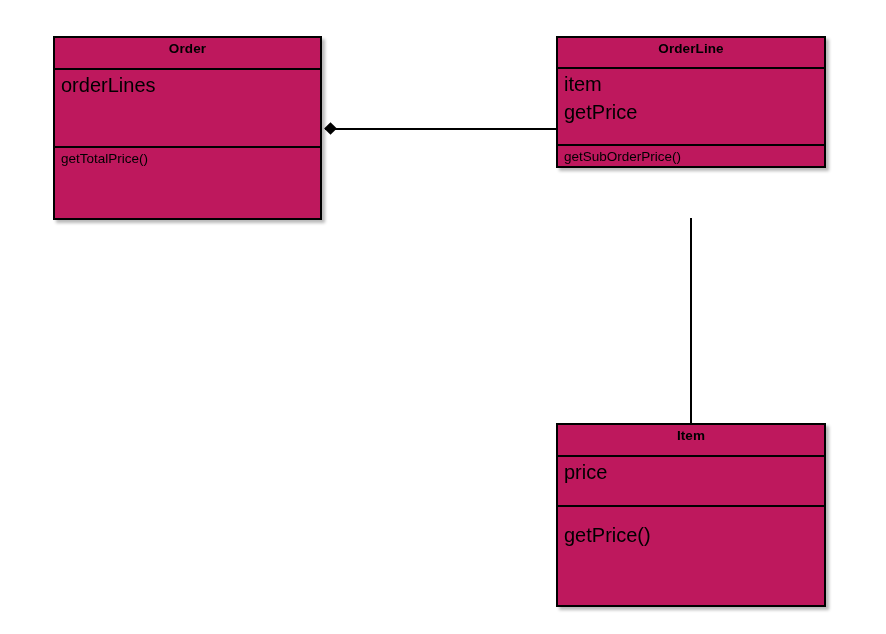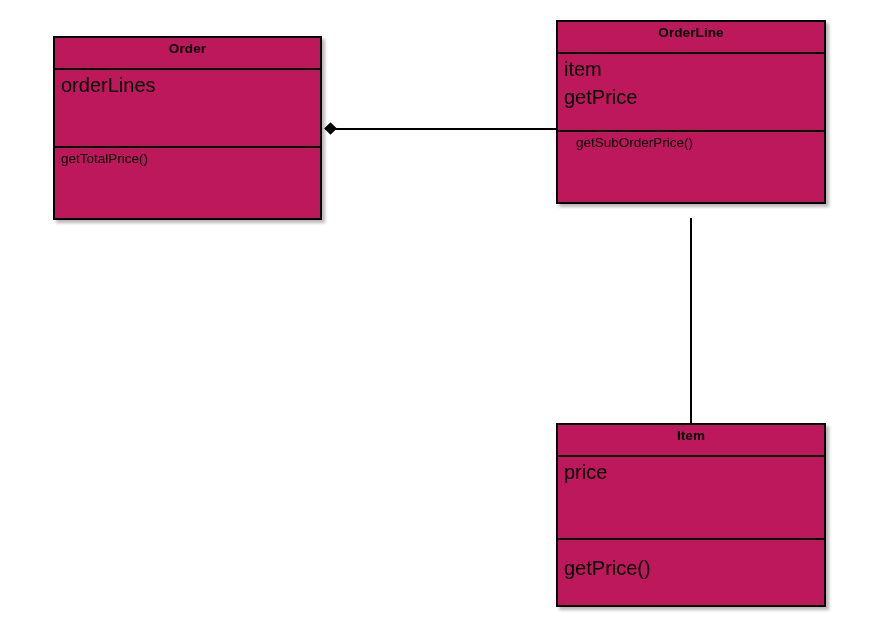--- a/index.html
+++ b/index.html
@@ -102,38 +102,38 @@
       <span>Order</span>
     </div>
     <div class="uml-attrs" style="height:78px;">
       <div class="member big">orderLines</div>
     </div>
     <div class="uml-ops" style="flex:1;">
       <div class="member small">getTotalPrice()</div>
     </div>
   </div>
 
-  <div class="uml-class" style="left:556px; top:20px; width:270px; height:184px;">
+  <div class="uml-class" style="left:556px; top:36px; width:270px; height:132px;">
     <div class="uml-title" style="height:32px;">
       <span>OrderLine</span>
     </div>
     <div class="uml-attrs" style="height:78px;">
       <div class="member big">item</div>
       <div class="member big">getPrice</div>
     </div>
-    <div class="uml-ops" style="flex:1;margin-left:12px;">
+    <div class="uml-ops" style="flex:1;">
       <div class="member small">getSubOrderPrice()</div>
     </div>
   </div>
 
   <div class="uml-class" style="left:556px; top:423px; width:270px; height:184px;">
     <div class="uml-title" style="height:32px;">
       <span>Item</span>
     </div>
-    <div class="uml-attrs" style="height:83px;">
+    <div class="uml-attrs" style="height:50px;">
       <div class="member big">price</div>
     </div>
     <div class="uml-ops" style="flex:1;margin-top:12px;">
       <div class="member big">getPrice()</div>
     </div>
   </div>
 
 </div>
 
 </body></html>

